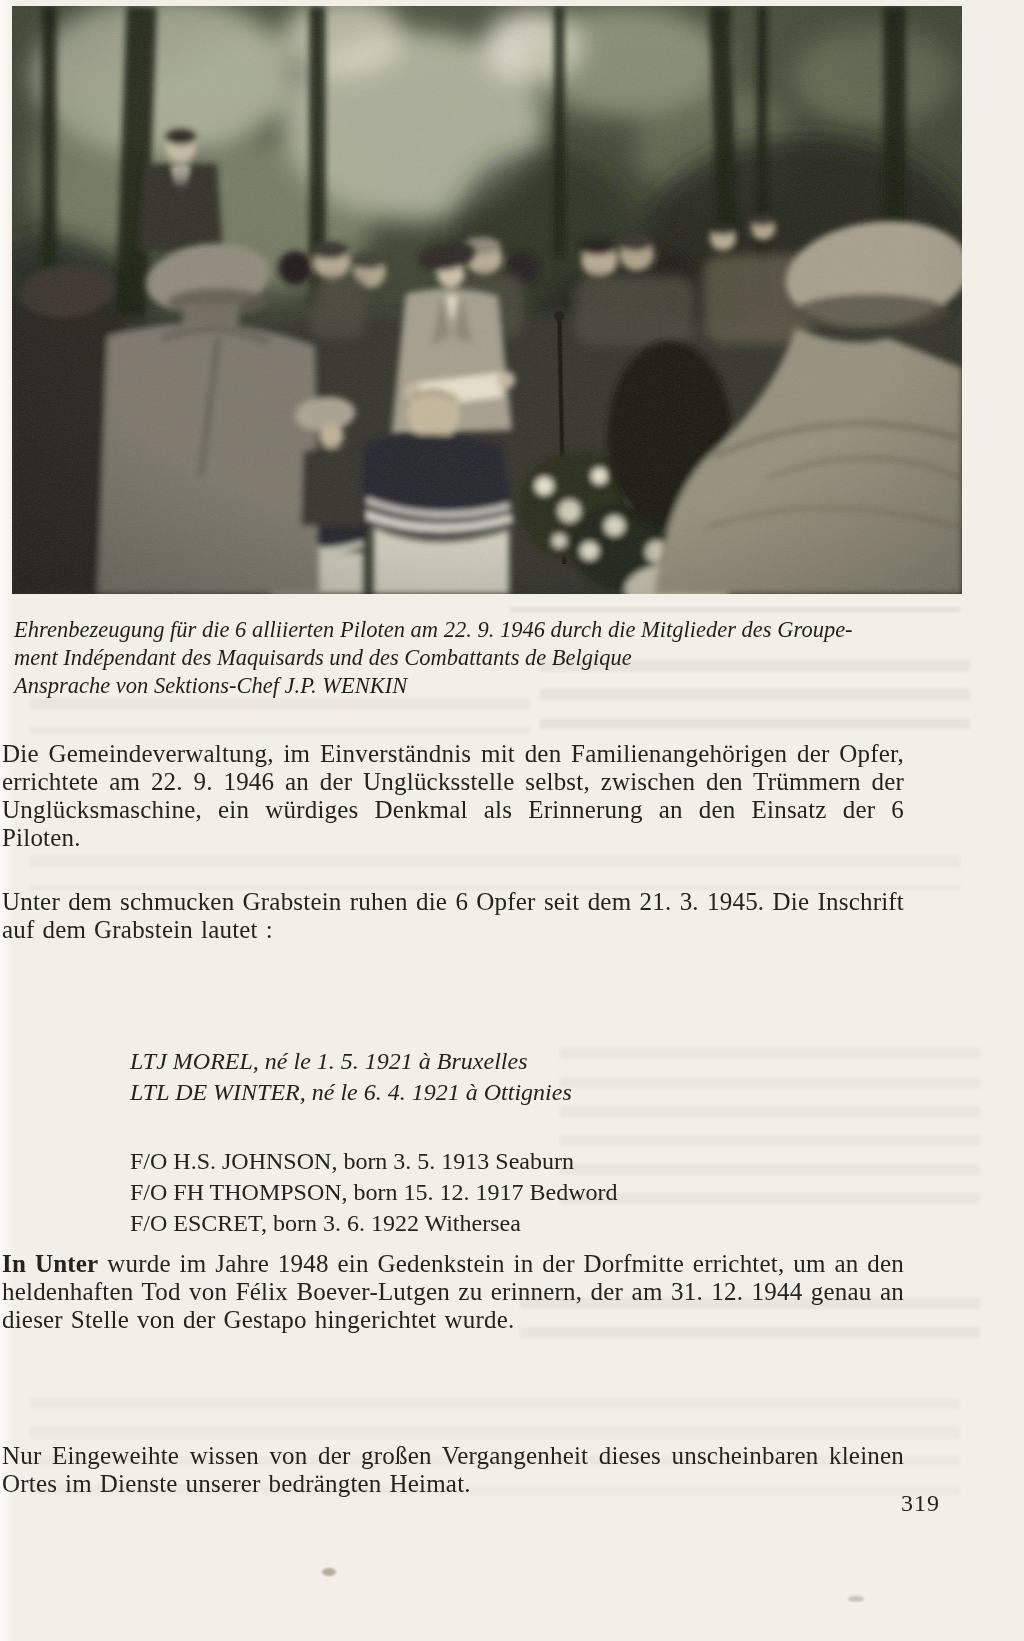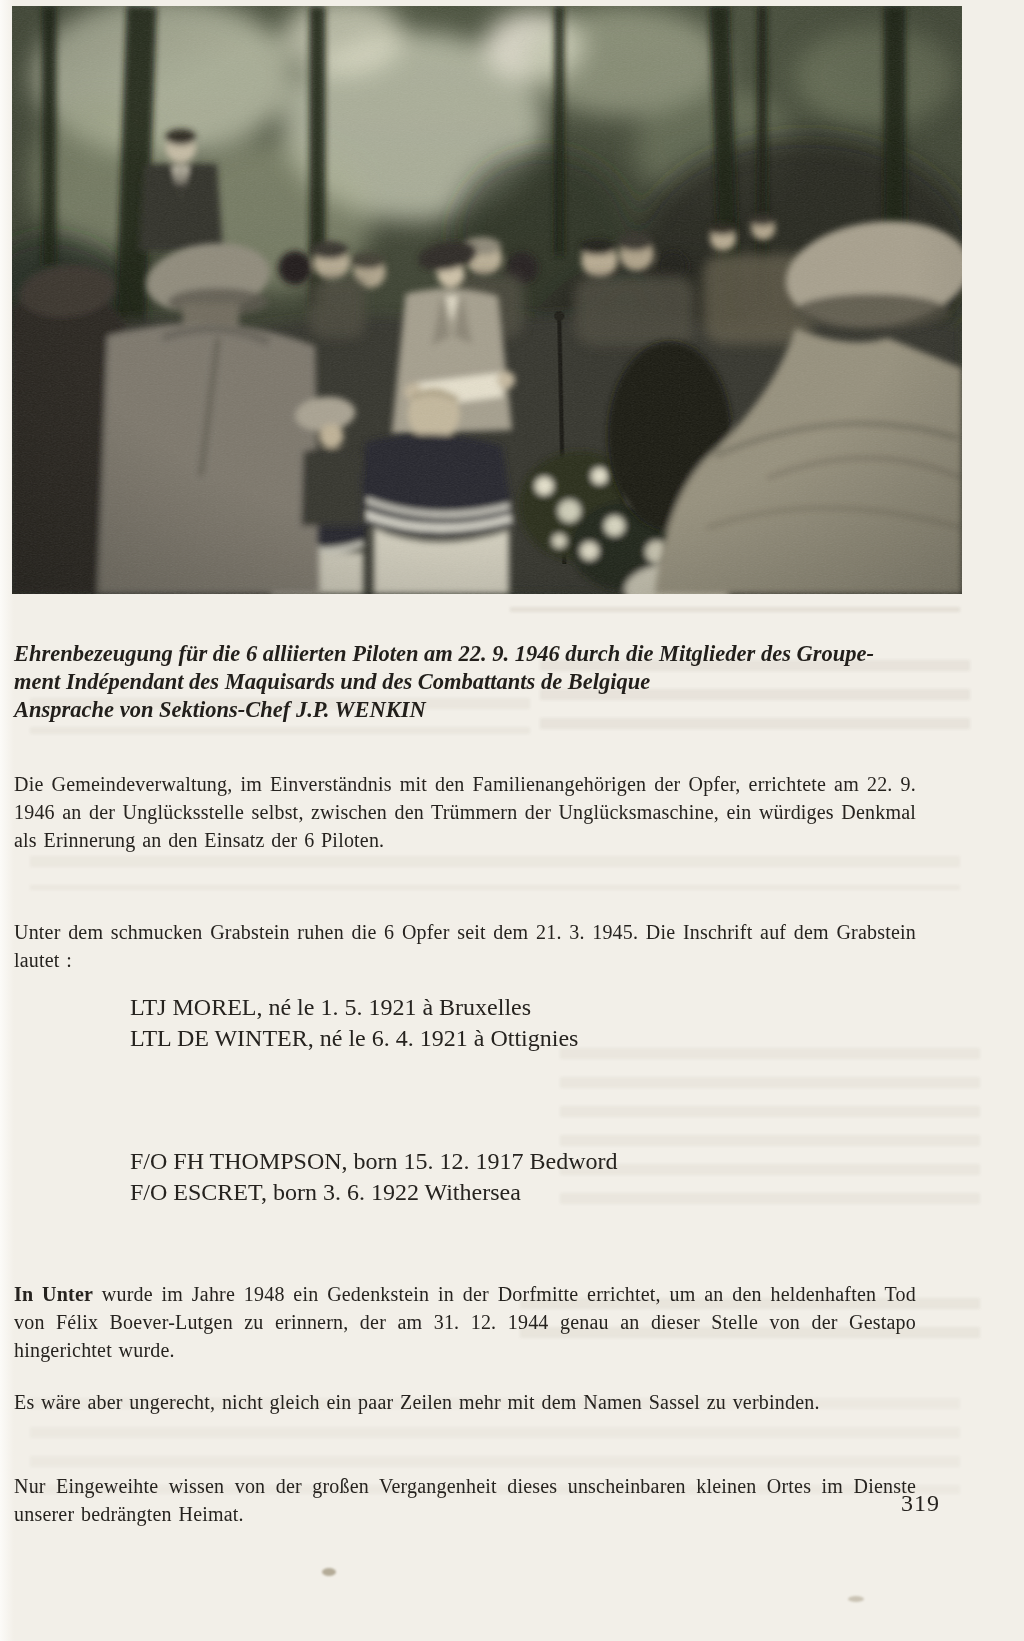--- a/index.html
+++ b/index.html
@@ -9,31 +9,31 @@
     font-family:"Liberation Serif", serif;
     color:#26231f;
     position:relative;
     overflow:hidden;
   }
   .page{position:absolute;inset:0;}
   .gutter{position:absolute;left:0;top:0;width:14px;height:1641px;
     background:linear-gradient(to right,#fcfbf8,#f2efe8);}
   .photo{position:absolute;left:12px;top:6px;width:950px;height:588px;}
   .photo svg{display:block;width:100%;height:100%;}
-  .caption{position:absolute;left:14px;top:640px;width:946px;
-    font-style:italic;font-size:22.5px;line-height:28px;color:#221f1b;font-weight:bold;}
+  .caption{position:absolute;left:14px;top:616px;width:946px;
+    font-style:italic;font-size:22.5px;line-height:28px;color:#221f1b;}
   .caption div{white-space:nowrap;}
-  .para{position:absolute;left:14px;width:902px;
-    font-size:20px;line-height:28px;text-align:justify;
-    letter-spacing:0.2px;word-spacing:1.5px;margin-top:30px;}
+  .para{position:absolute;left:2px;width:902px;
+    font-size:25px;line-height:28px;text-align:justify;
+    letter-spacing:0.2px;word-spacing:1.5px;}
   .p1{top:740px;}
   .p2{top:888px;}
   .pq{top:966px;}
   .names{position:absolute;left:130px;width:700px;font-size:24px;line-height:31px;}
-  .nm1{top:992px;}
+  .nm1{top:1046px;font-style:italic;}
   .nm2{top:1146px;}
   .p3{top:1250px;}
   .p4{top:1358px;}
   .p5{top:1442px;}
   .bold{font-weight:bold;}
   .pagenum{position:absolute;top:1490px;right:84px;font-size:24px;letter-spacing:1px;}
   .ghost{position:absolute;
     background:repeating-linear-gradient(to bottom,
       rgba(128,116,90,0.12) 0px, rgba(128,116,90,0.12) 11px,
       rgba(128,116,90,0) 11px, rgba(128,116,90,0) 29px);
@@ -226,25 +226,25 @@
   </div>
 
   <div class="para p1">Die Gemeindeverwaltung, im Einverständnis mit den Familienangehörigen der Opfer, errichtete am 22. 9. 1946 an der Unglücksstelle selbst, zwischen den Trümmern der Unglücksmaschine, ein würdiges Denkmal als Erinnerung an den Einsatz der 6 Piloten.</div>
   <div class="para p2">Unter dem schmucken Grabstein ruhen die 6 Opfer seit dem 21. 3. 1945. Die Inschrift auf dem Grabstein lautet :</div>
 
   <div class="names nm1">
     <div>LTJ MOREL, né le 1. 5. 1921 à Bruxelles</div>
     <div>LTL DE WINTER, né le 6. 4. 1921 à Ottignies</div>
   </div>
   <div class="names nm2">
+    <div>F/O H.S. JOHNSON, born 3. 5. 1913 Seaburn</div>
     <div>F/O FH THOMPSON, born 15. 12. 1917 Bedword</div>
     <div>F/O ESCRET, born 3. 6. 1922 Withersea</div>
   </div>
 
   <div class="para p3"><span class="bold">In Unter</span><span> wurde im Jahre 1948 ein Gedenkstein in der Dorfmitte errichtet, um an den heldenhaften Tod von Félix Boever-Lutgen zu erinnern, der am 31. 12. 1944 genau an dieser Stelle von der Gestapo hingerichtet wurde.</span></div>
-  <div class="para p4">Es wäre aber ungerecht, nicht gleich ein paar Zeilen mehr mit dem Namen Sassel zu verbinden.</div>
   <div class="para p5">Nur Eingeweihte wissen von der großen Vergangenheit dieses unscheinbaren kleinen Ortes im Dienste unserer bedrängten Heimat.</div>
 
   <div class="pagenum">319</div>
 
   <div class="speck" style="left:322px;top:1568px;width:14px;height:8px;"></div>
   <div class="speck" style="left:848px;top:1596px;width:16px;height:6px;opacity:.45;"></div>
 </div>
 
 </body></html>

